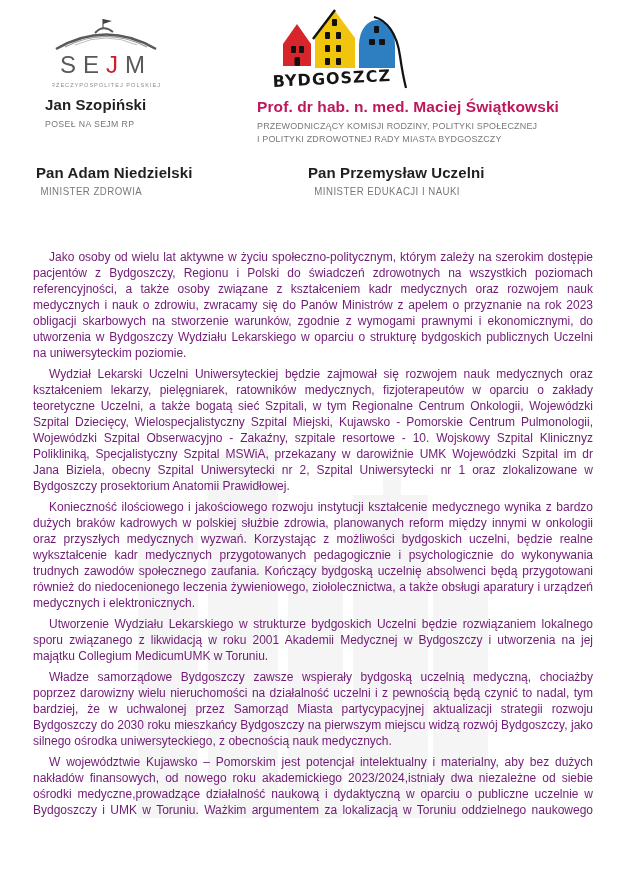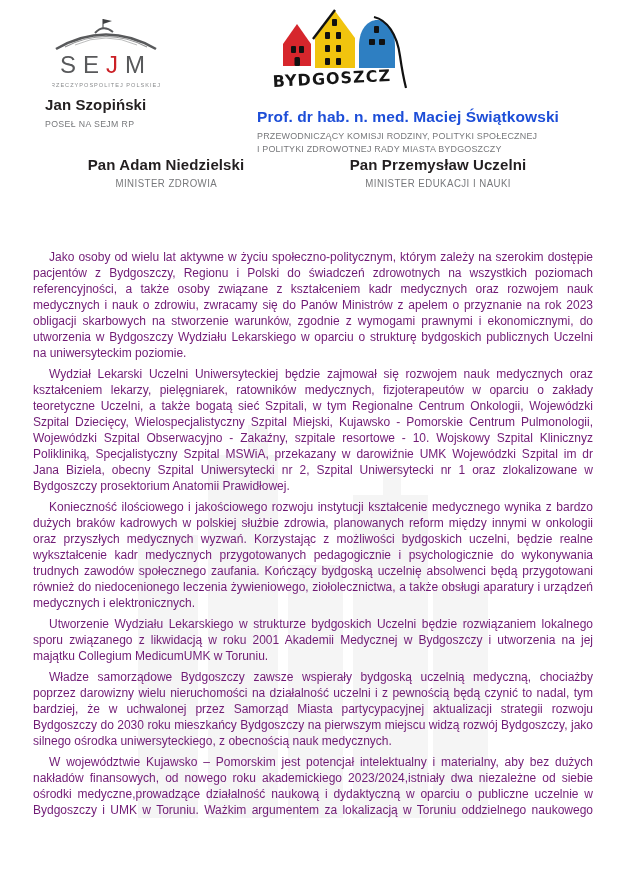--- a/index.html
+++ b/index.html
@@ -12,26 +12,26 @@
     color:#404041;
   }
   
   .sender-left{position:absolute;left:45px;top:16px;width:215px;}
   .sejm-logo{display:block;margin-left:7px;}
   .sender-left .name{font-size:15px;font-weight:bold;color:#231f20;margin-top:4px;letter-spacing:.1px;}
   .sender-left .role{font-size:9.5px;color:#77787b;margin-top:3px;display:inline-block;
                      transform:scaleX(.92);transform-origin:left;letter-spacing:.4px;}
   .sender-right{position:absolute;left:257px;top:8px;width:340px;}
   .byd-logo{display:block;margin-left:16px;}
-  .sender-right .name{font-size:15.5px;font-weight:bold;color:#1d4ed8;margin-top:12px;letter-spacing:.1px;}
+  .sender-right .name{font-size:15.5px;font-weight:bold;color:#be185d;margin-top:2px;letter-spacing:.1px;}
   .sender-right .role{font-size:9.5px;color:#77787b;line-height:11.5px;display:block;
                       transform:scaleX(.94);transform-origin:left;letter-spacing:.2px;margin-top:1px;}
   .sender-right .role.first{margin-top:4px;}
   
-  .recipient{position:absolute;top:156px;width:260px;text-align:center;}
+  .recipient{position:absolute;top:164px;width:260px;}
   .recipient.left{left:36px;}
   .recipient.right{left:308px;}
   .recipient .name{font-size:15px;font-weight:bold;color:#231f20;letter-spacing:.1px;}
   .recipient .role{font-size:10.5px;color:#77787b;margin-top:3px;display:inline-block;
                    transform:scaleX(.92);transform-origin:center;letter-spacing:.5px;}
   
   .letter-body{
     position:absolute;left:33px;top:249px;width:560px;height:623px;
     overflow:hidden;z-index:2;
   }

